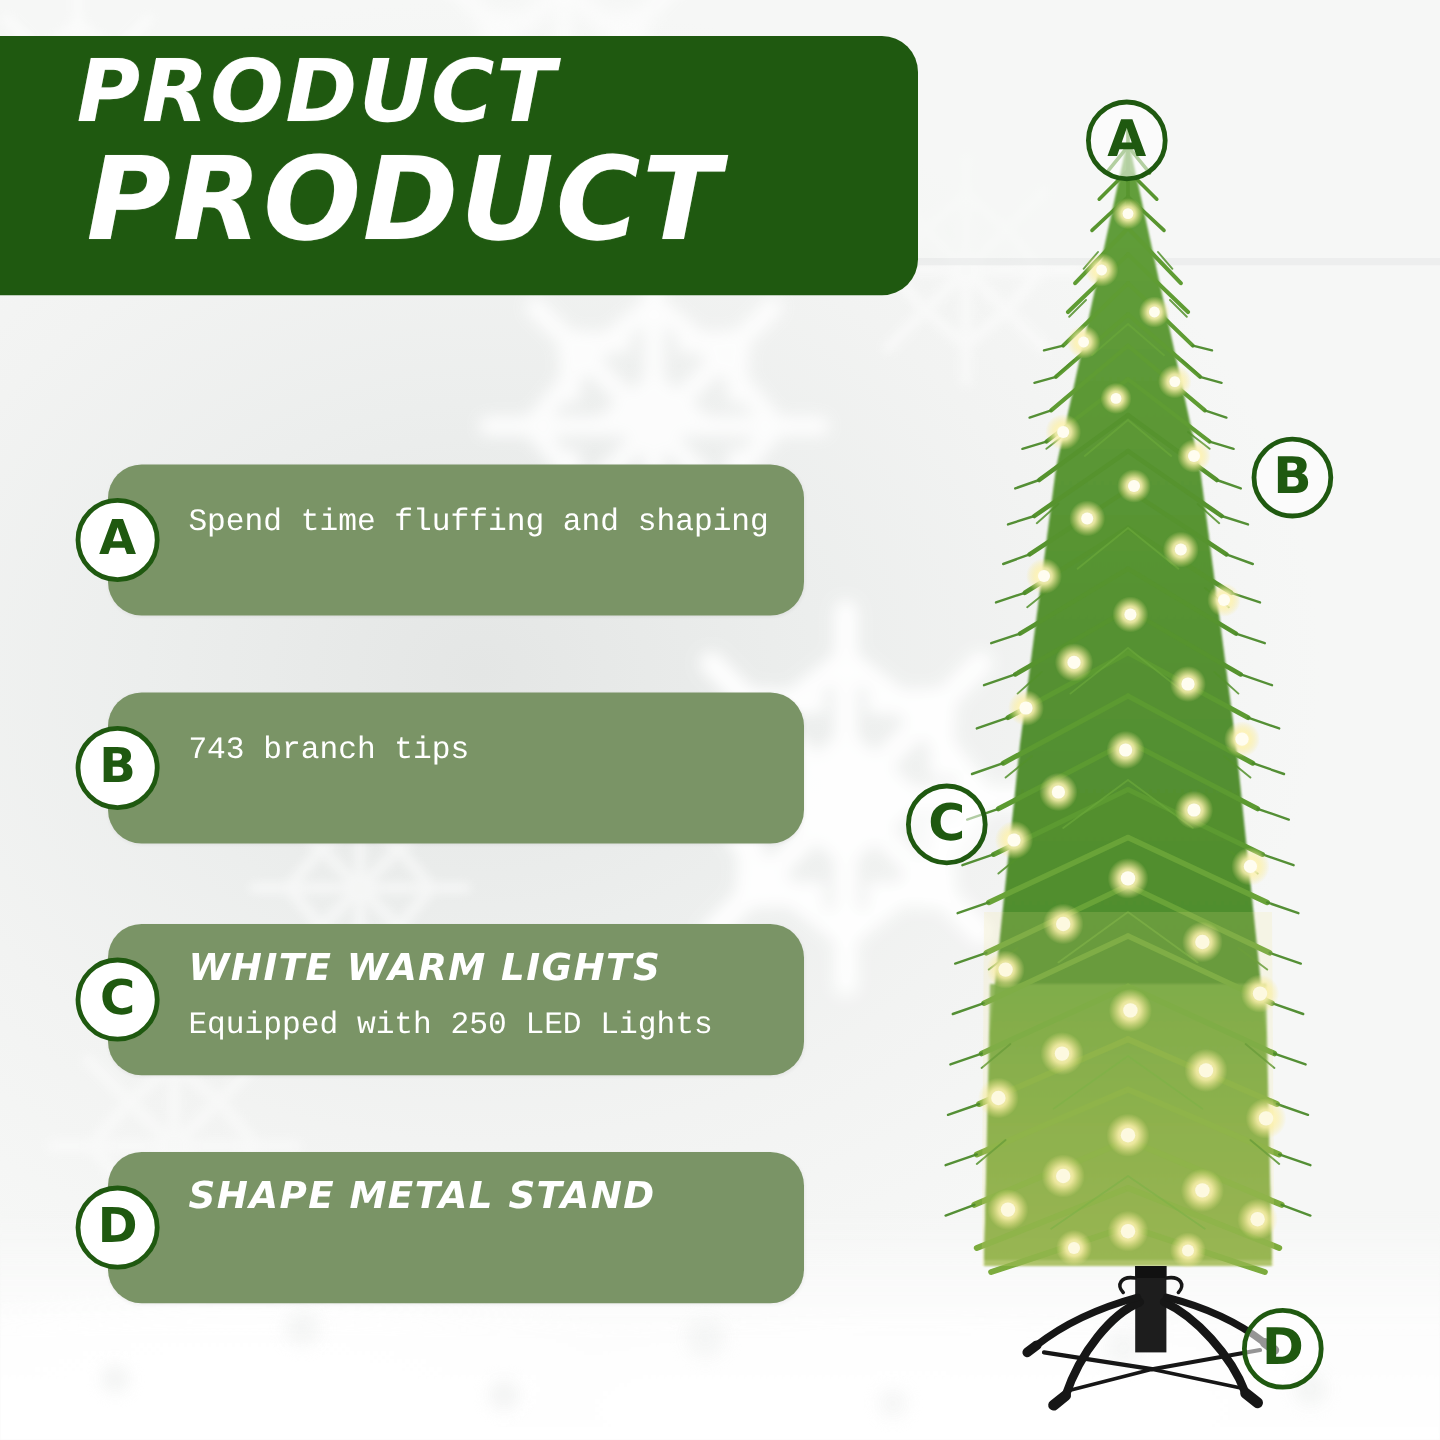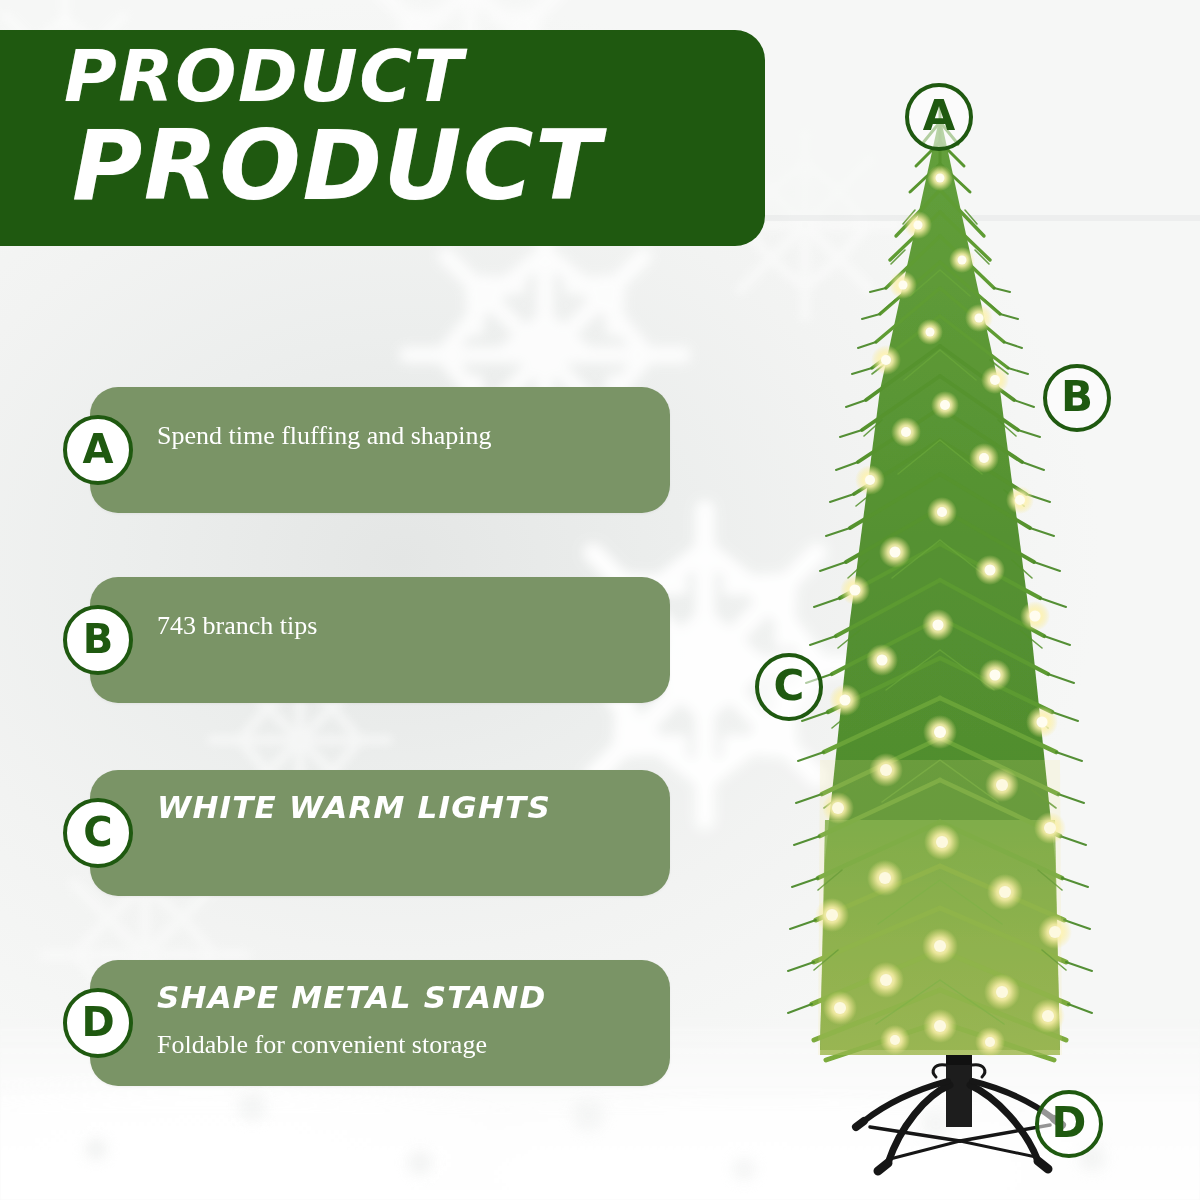--- a/index.html
+++ b/index.html
@@ -107,21 +107,21 @@
   .feature .head {
     color:#ffffff;
     font-family:"DejaVu Sans", sans-serif;
     font-weight:bold; font-style:italic;
     font-size:31px; letter-spacing:1.2px;
     line-height:1.15;
     white-space:nowrap;
   }
   .feature .sub {
     color:#ffffff;
-    font-family:Liberation Serif, serif;
+    font-family:Liberation Mono, monospace;
     font-size:26px;
     margin-top:13px;
     line-height:1.2;
     white-space:nowrap;
   }
 
   #feature-0 { top:387px; }
   #feature-1 { top:577px; }
   #feature-2 { top:770px; }
   #feature-3 { top:960px; }
@@ -617,31 +617,31 @@
       </div>
     </div>
 
     <div class="feature" id="feature-2">
       <div class="panel"></div>
       <div class="badge">
         <span>C</span>
       </div>
       <div class="txt">
         <div class="head">WHITE WARM LIGHTS</div>
+        <div class="sub">Equipped with 250 LED Lights</div>
       </div>
     </div>
 
     <div class="feature" id="feature-3">
       <div class="panel"></div>
       <div class="badge">
         <span>D</span>
       </div>
       <div class="txt">
         <div class="head">SHAPE METAL STAND</div>
-        <div class="sub">Foldable for convenient storage</div>
       </div>
     </div>
   </div>
 
   <div class="callout" id="callout-A">
     <span>A</span>
   </div>
   <div class="callout" id="callout-B">
     <span>B</span>
   </div>

